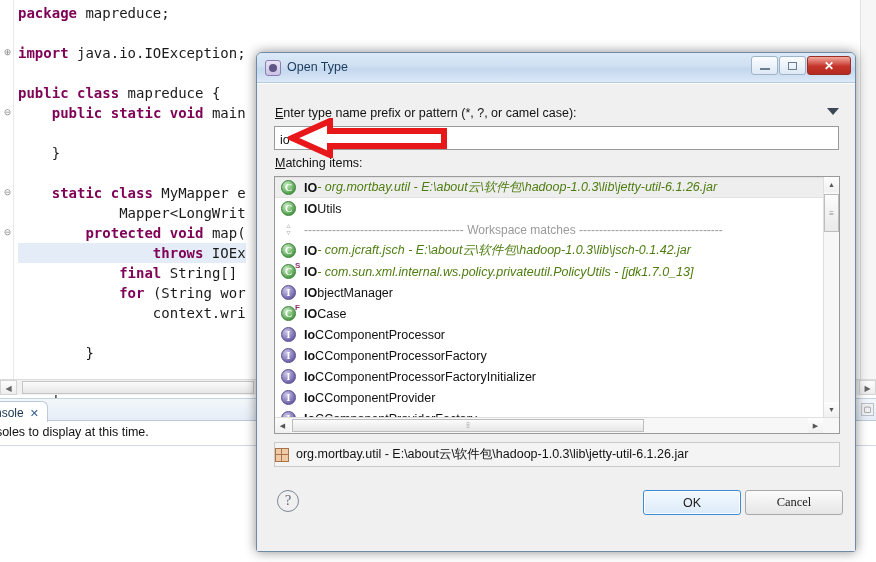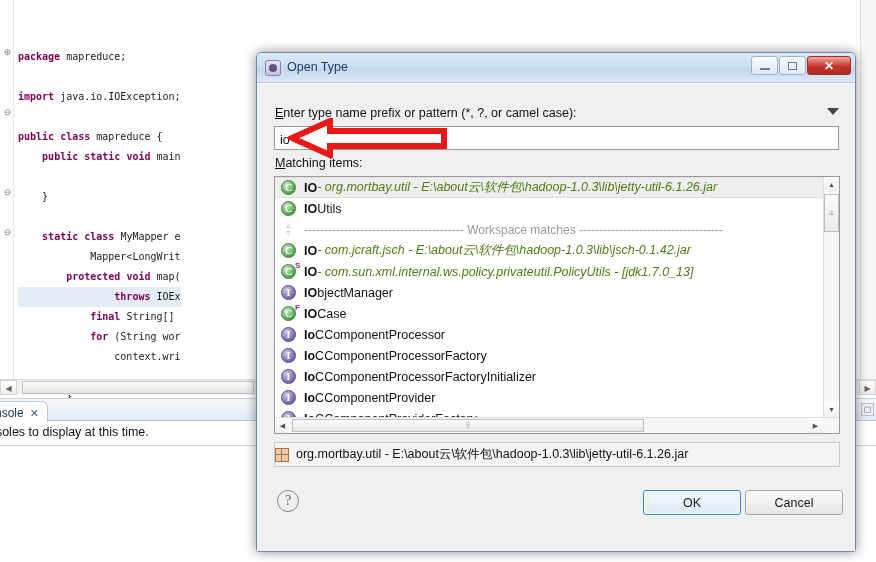--- a/index.html
+++ b/index.html
@@ -23,25 +23,24 @@
     background: #ffffff; border-right: 1px solid #e8e8e8;
   }
   .fold {
     position: absolute; left: 2px; width: 11px; height: 11px;
     font-size: 9px; line-height: 10px; text-align: center;
     color: #8a8a8a;
   }
   .code {
     position: absolute; left: 18px; top: 3px;
     font-family: "DejaVu Sans Mono", monospace;
-    font-size: 10px;
+    font-size: 14px;
     line-height: 20px;
     white-space: pre;
     color: #1a1a1a;
-    margin-top: 44px;
   }
   .code .kw { color: #7f0055; font-weight: bold; }
   .codeline { height: 20px; white-space: pre; }
   .codeline.hl { background: #e3ecf7; }
 
   .ed-hscroll {
     position: absolute; left: 0; bottom: 0; width: 876px; height: 16px;
     background: #f1f1f1; border-top: 1px solid #dcdcdc;
   }
   .ed-hscroll .arrow-l, .ed-hscroll .arrow-r {
@@ -304,20 +303,21 @@
   .btn.ok {
     left: 386px;
     background: linear-gradient(#f3f9fe,#dcebf9);
     border: 1px solid #3c8ad6;
     box-shadow: inset 0 0 0 1px #ffffff;
   }
   .btn.cancel {
     left: 488px;
     background: linear-gradient(#fbfbfb,#e6e6e6);
     border: 1px solid #a8a8a8;
+    font-family: Liberation Serif, serif;
   }
 
   
   .red-arrow {
     position: absolute; left: 288px; top: 118px;
     width: 160px; height: 40px;
     pointer-events: none;
   }
 </style>
 </head>

